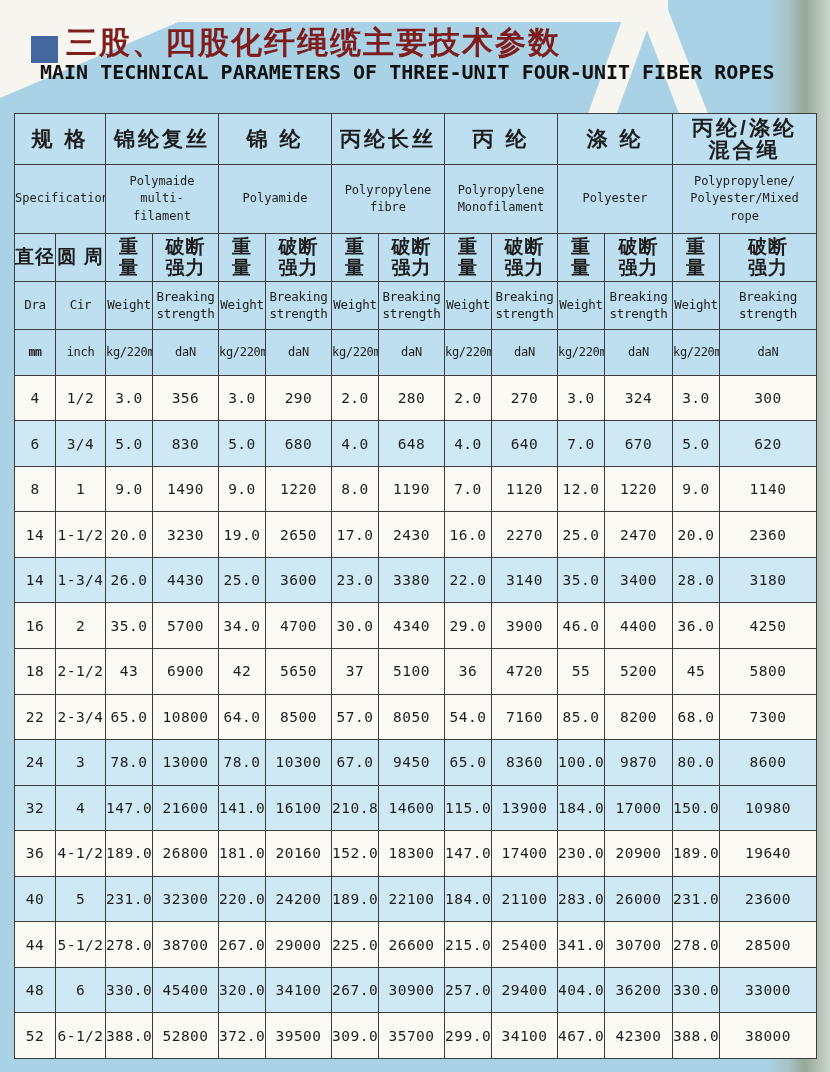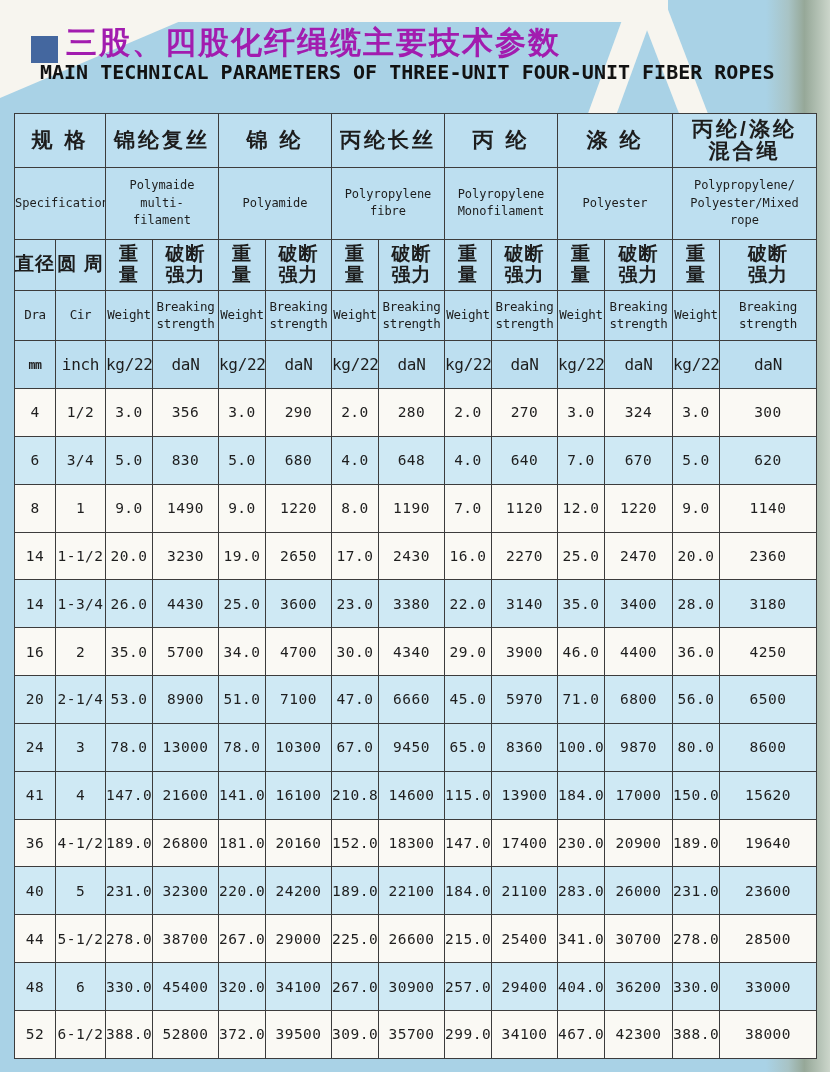--- a/index.html
+++ b/index.html
@@ -20,21 +20,21 @@
   .page-edge{
     position:absolute;right:0;top:0;width:64px;height:1072px;z-index:2;
     background:linear-gradient(90deg, rgba(150,166,152,0) 0%, rgba(167,183,170,.55) 35%,
       #96a898 60%, #b3c1b4 82%, #ccd6cb 100%);
   }
   
   .hdr{position:absolute;left:0;top:0;z-index:3;}
   .bullet{position:absolute;left:31px;top:36px;width:27px;height:27px;background:#44679f;}
   .title-cn{
     position:absolute;left:66px;top:22px;margin:0;width:560px;
-    font-size:31px;font-weight:bold;color:#a21caf;letter-spacing:2px;
+    font-size:31px;font-weight:bold;color:#7f1d1d;letter-spacing:2px;
     white-space:nowrap;
     font-family:"Liberation Sans", sans-serif;
   }
   .title-en{
     position:absolute;left:40px;top:60px;margin:0;width:780px;
     font-size:20px;font-weight:bold;color:#121212;letter-spacing:0px;
     white-space:nowrap;
     font-family:"DejaVu Sans Mono", "Liberation Mono", monospace;
   }
   
@@ -67,21 +67,21 @@
   td.cjk{
     font-size:19px;font-weight:bold;color:#18221d;letter-spacing:1px;
     white-space:pre-line;line-height:1.1;
     font-family:"Liberation Sans", sans-serif;
   }
   td.eh{
     font-size:12.5px;white-space:pre-line;line-height:1.35;letter-spacing:-0.3px;
     font-family:"DejaVu Sans Mono", "Liberation Mono", monospace;
   }
   td.un{
-    font-size:16px;letter-spacing:-0.3px;
+    font-size:12px;letter-spacing:-0.3px;
     font-family:"DejaVu Sans Mono", "Liberation Mono", monospace;
   }
   td.un.b{font-weight:bold;font-size:11.5px;}
   tr.dr td{
     font-size:14.5px;letter-spacing:0.5px;color:#1e1e1e;
     background:#faf9f4;
     font-family:"DejaVu Sans Mono", "Liberation Mono", monospace;
   }
   tr.dr.shaded td{background:#cfe9f4;}
 </style>
@@ -291,67 +291,83 @@
         <td>4700</td>
         <td>30.0</td>
         <td>4340</td>
         <td>29.0</td>
         <td>3900</td>
         <td>46.0</td>
         <td>4400</td>
         <td>36.0</td>
         <td>4250</td>
       </tr>
-      <tr class="dr shaded">
-        <td>20</td>
-        <td>2-1/4</td>
-        <td>53.0</td>
-        <td>8900</td>
-        <td>51.0</td>
-        <td>7100</td>
-        <td>47.0</td>
-        <td>6660</td>
-        <td>45.0</td>
-        <td>5970</td>
-        <td>71.0</td>
-        <td>6800</td>
-        <td>56.0</td>
-        <td>6500</td>
+      <tr class="dr">
+        <td>18</td>
+        <td>2-1/2</td>
+        <td>43</td>
+        <td>6900</td>
+        <td>42</td>
+        <td>5650</td>
+        <td>37</td>
+        <td>5100</td>
+        <td>36</td>
+        <td>4720</td>
+        <td>55</td>
+        <td>5200</td>
+        <td>45</td>
+        <td>5800</td>
+      </tr>
+      <tr class="dr">
+        <td>22</td>
+        <td>2-3/4</td>
+        <td>65.0</td>
+        <td>10800</td>
+        <td>64.0</td>
+        <td>8500</td>
+        <td>57.0</td>
+        <td>8050</td>
+        <td>54.0</td>
+        <td>7160</td>
+        <td>85.0</td>
+        <td>8200</td>
+        <td>68.0</td>
+        <td>7300</td>
       </tr>
       <tr class="dr shaded">
         <td>24</td>
         <td>3</td>
         <td>78.0</td>
         <td>13000</td>
         <td>78.0</td>
         <td>10300</td>
         <td>67.0</td>
         <td>9450</td>
         <td>65.0</td>
         <td>8360</td>
         <td>100.0</td>
         <td>9870</td>
         <td>80.0</td>
         <td>8600</td>
       </tr>
       <tr class="dr shaded">
-        <td>41</td>
+        <td>32</td>
         <td>4</td>
         <td>147.0</td>
         <td>21600</td>
         <td>141.0</td>
         <td>16100</td>
         <td>210.8</td>
         <td>14600</td>
         <td>115.0</td>
         <td>13900</td>
         <td>184.0</td>
         <td>17000</td>
         <td>150.0</td>
-        <td>15620</td>
+        <td>10980</td>
       </tr>
       <tr class="dr">
         <td>36</td>
         <td>4-1/2</td>
         <td>189.0</td>
         <td>26800</td>
         <td>181.0</td>
         <td>20160</td>
         <td>152.0</td>
         <td>18300</td>

